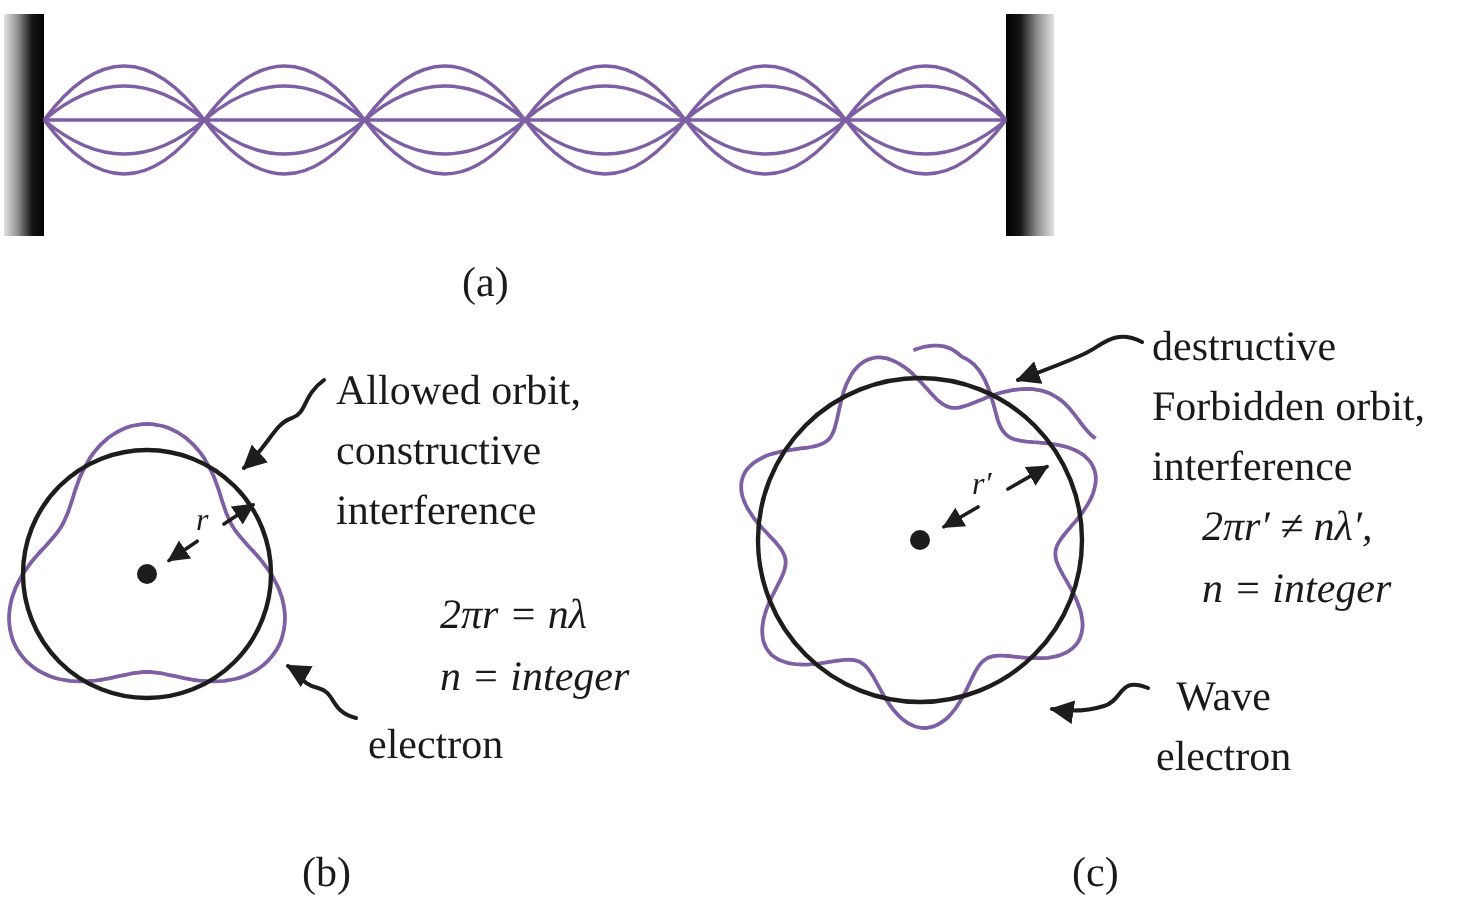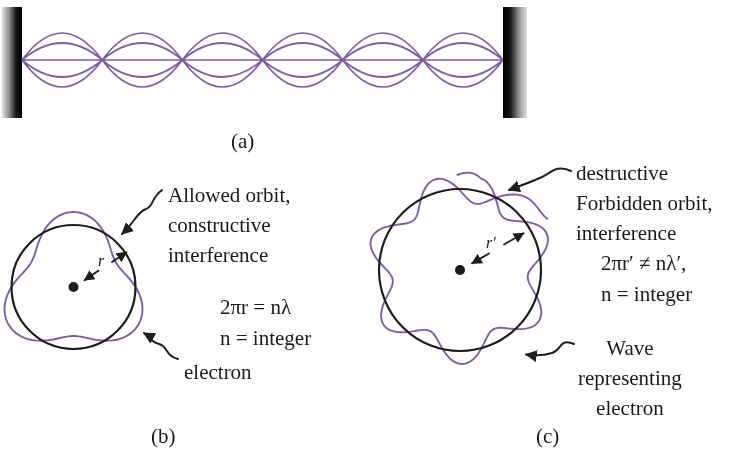--- a/index.html
+++ b/index.html
@@ -1,20 +1,20 @@
 <!DOCTYPE html>
 <html><head>
 <meta charset="utf-8">
 <style>
   html,body{margin:0;padding:0;background:#fff;}
   .stage{position:relative;width:733px;height:452px;background:#ffffff;overflow:hidden;
          font-family:"Liberation Serif", serif;color:var(--ink,#1a1a1a);}
   .stage svg{position:absolute;left:0;top:0;}
   .lbl{position:absolute;font-size:21px;line-height:30px;white-space:nowrap;}
-  .eq{position:absolute;font-size:21px;line-height:31px;white-space:nowrap;}
+  .eq{position:absolute;font-size:21px;line-height:31px;font-style:italic;white-space:nowrap;}
   .cap{position:absolute;font-size:21px;}
   .rlab{position:absolute;font-size:16px;font-style:italic;}
   .orbit{fill:none;stroke:var(--orbit,#1d1d1b);stroke-width:2.2px;}
   .wavep{fill:none;stroke:var(--wave,#7e5fa3);stroke-width:1.7px;}
   .dot{fill:var(--orbit,#1d1d1b);stroke:none;}
   .arr{fill:none;stroke:var(--orbit,#1d1d1b);stroke-width:2px;stroke-linecap:round;}
   .arrthin{fill:none;stroke:var(--orbit,#1d1d1b);stroke-width:1.8px;stroke-linecap:round;}
 </style>
 </head>
 <body>
@@ -89,18 +89,17 @@
     <div>destructive</div>
     <div>Forbidden orbit,</div>
     <div>interference</div>
   </div>
   <div class="eq" style="left:601px;top:248px;">
     <div>2πr′ ≠ nλ′,</div>
     <div>n = integer</div>
   </div>
   <div class="lbl" style="left:578px;top:333px;text-align:center;">
     <div>Wave</div>
-    <div>representing</div>
     <div>electron</div>
   </div>
   <span class="rlab" style="left:486px;top:234px;">r′</span>
 
 </div>
 
 </body></html>

